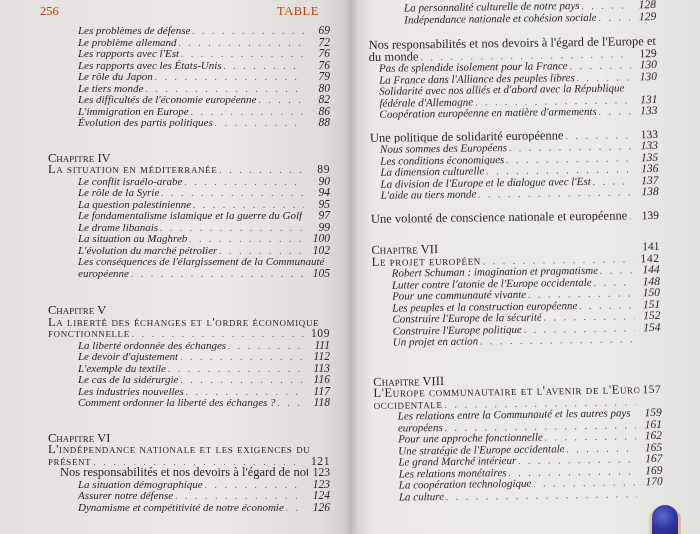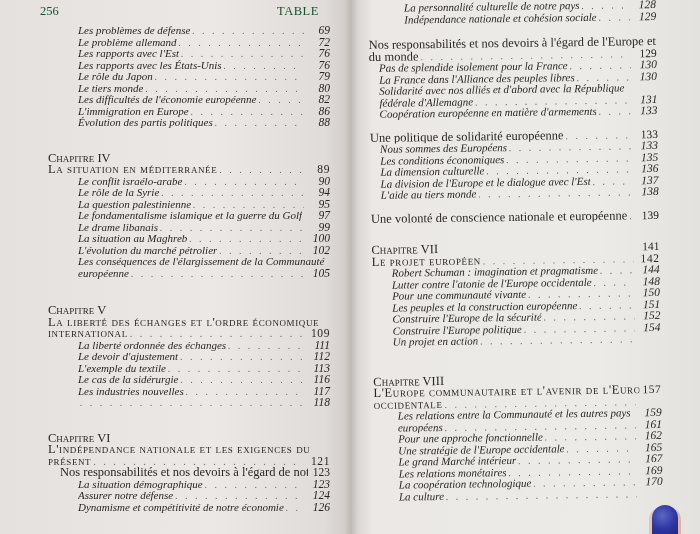--- a/index.html
+++ b/index.html
@@ -31,21 +31,21 @@
       top: 0;
       width: 14px;
       height: 534px;
       background: linear-gradient(to right, rgba(0,0,0,0) 0%, rgba(120,110,105,0.18) 50%, rgba(0,0,0,0) 100%);
     }
 
     .running-head {
       position: absolute;
       top: 4px;
       font-size: 12.5px;
-      color: #14532d;
+      color: #c2410c;
     }
     .page-number-head { left: 40px; }
     .table-head { left: 277px; letter-spacing: 0.5px; }
 
     .toc {
       position: absolute;
       font-size: 11px;
       line-height: 11.5px;
     }
     .toc-left { left: 48px; top: 25px; width: 282px; }
@@ -208,21 +208,21 @@
   <div class="sub wrap-line">Les conséquences de l'élargissement de la Communauté</div>
   <div class="entry sub">
       <span class="title">européenne</span>
       <span class="leader"></span>
       <span class="pg">105</span>
     </div>
 
   <div class="chapter-label" style="margin-top:26px">Chapitre V</div>
   <div class="chapter-title-line wrap-line">La liberté des échanges et l'ordre économique</div>
   <div class="entry chapter-title-line">
-      <span class="title">international</span>
+      <span class="title">fonctionnelle</span>
       <span class="leader"></span>
       <span class="pg">109</span>
     </div>
   <div class="entry sub">
       <span class="title">La liberté ordonnée des échanges</span>
       <span class="leader"></span>
       <span class="pg">111</span>
     </div>
   <div class="entry sub">
       <span class="title">Le devoir d'ajustement</span>
@@ -238,20 +238,21 @@
       <span class="title">Le cas de la sidérurgie</span>
       <span class="leader"></span>
       <span class="pg">116</span>
     </div>
   <div class="entry sub">
       <span class="title">Les industries nouvelles</span>
       <span class="leader"></span>
       <span class="pg">117</span>
     </div>
   <div class="entry sub">
+      <span class="title">Comment ordonner la liberté des échanges ?</span>
       <span class="leader"></span>
       <span class="pg">118</span>
     </div>
 
   <div class="chapter-label" style="margin-top:24px">Chapitre VI</div>
   <div class="chapter-title-line wrap-line">L'indépendance nationale et les exigences du</div>
   <div class="entry chapter-title-line">
       <span class="title">présent</span>
       <span class="leader"></span>
       <span class="pg">121</span>

